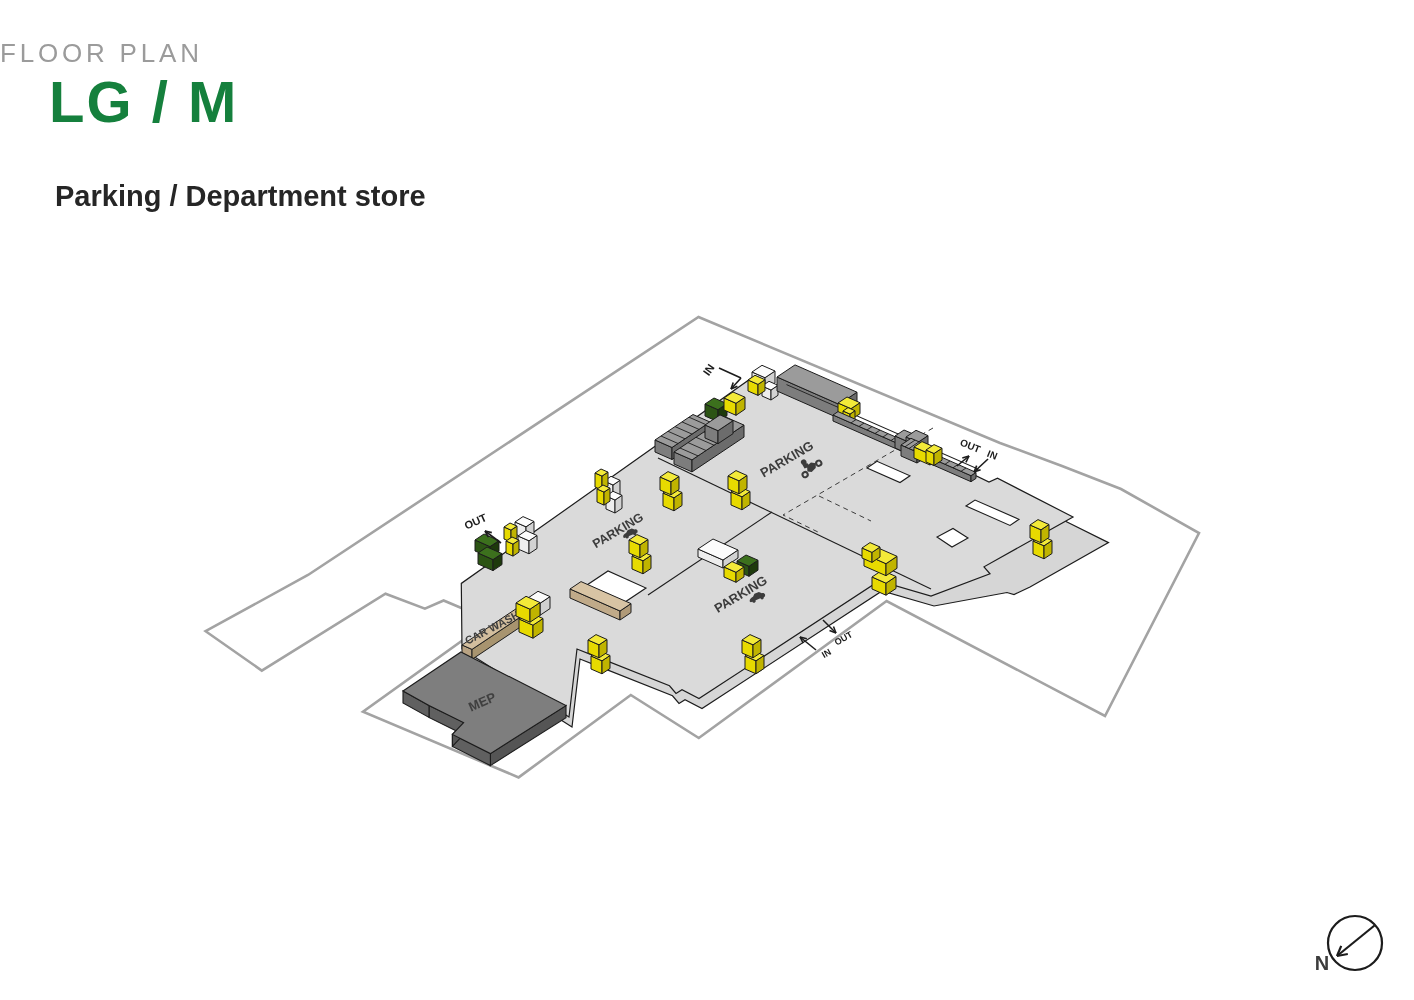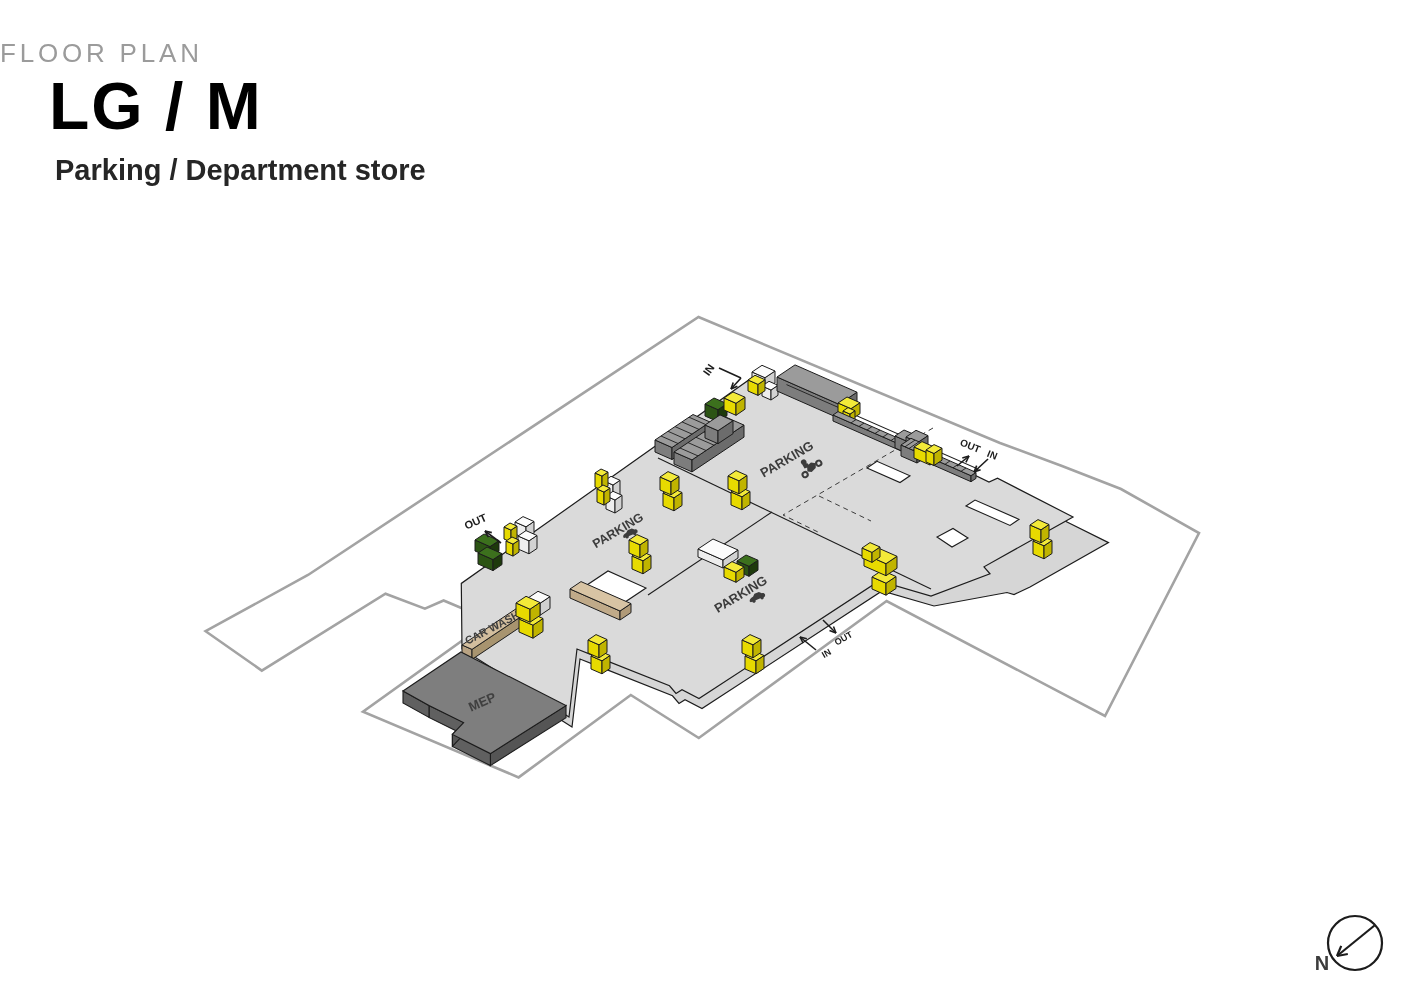--- a/index.html
+++ b/index.html
@@ -1,18 +1,18 @@
 <!DOCTYPE html>
 <html><head><meta charset="utf-8"><style>
 html,body{margin:0;padding:0;background:#ffffff;width:1414px;height:1000px;overflow:hidden}
 .floorplan{position:absolute;left:0;width:100%;top:38px;text-align:left;
   font-family:"Liberation Sans",sans-serif;font-size:26px;color:#9b9b9b;letter-spacing:3.8px;font-weight:400}
 .lg{position:absolute;left:49px;top:68px;font-family:"Liberation Sans",sans-serif;
-  font-size:66px;font-weight:bold;color:#000000;letter-spacing:2px}
-.sub{position:absolute;left:55px;top:154px;font-family:"Liberation Sans",sans-serif;
+  font-size:58px;font-weight:bold;color:#15803d;letter-spacing:2px}
+.sub{position:absolute;left:55px;top:180px;font-family:"Liberation Sans",sans-serif;
   font-size:29px;font-weight:bold;color:#262626}
 svg{position:absolute;left:0;top:0}
 </style></head>
 <body>
 <svg width="1414" height="1000" viewBox="0 0 1414 1000">
 <polygon points="698.5,317.0 1000.0,443.0 1062.0,466.0 1121.0,489.0 1199.0,533.0 1105.0,716.0 886.6,601.0 698.8,738.0 630.8,695.0 518.6,777.4 363.0,711.8 490.5,620.4 443.6,600.5 424.9,608.7 385.5,593.7 261.8,670.6 205.6,631.2 308.0,575.0" fill="none" stroke="#a3a3a3" stroke-width="2.6" stroke-linejoin="miter"></polygon>
 <polygon points="756.0,387.0 943.5,468.5 992.0,492.0 1000.5,488.2 1067.0,522.0 1108.5,542.6 1030.0,587.0 1014.0,594.5 1007.0,592.5 934.0,606.0 882.0,591.0 702.0,708.6 685.0,699.7 679.0,703.5 672.5,695.8 596.0,665.4 580.0,659.0 572.0,727.0 465.0,659.0 464.3,593.4" fill="#d6d6d6" stroke="#1c1c1c" stroke-width="1.2" stroke-linejoin="miter"></polygon>
 <polygon points="753.0,377.0 940.5,458.5 989.0,482.0 997.5,478.2 1073.0,517.0 984.0,566.8 990.0,573.8 931.0,596.0 879.0,581.0 699.0,698.6 682.0,689.7 676.0,693.5 669.5,685.8 593.0,655.4 577.0,649.0 569.0,717.0 462.0,649.0 461.3,583.4" fill="#dadada" stroke="#1c1c1c" stroke-width="1.2" stroke-linejoin="miter"></polygon>
 <polygon points="966.0,506.0 1010.0,525.4 1019.0,519.3 975.0,500.0" fill="#ffffff" stroke="#1c1c1c" stroke-width="1.1" stroke-linejoin="miter"></polygon>
 <polygon points="867.0,468.0 900.0,482.5 910.0,475.8 877.0,461.3" fill="#ffffff" stroke="#1c1c1c" stroke-width="1.1" stroke-linejoin="miter"></polygon>

